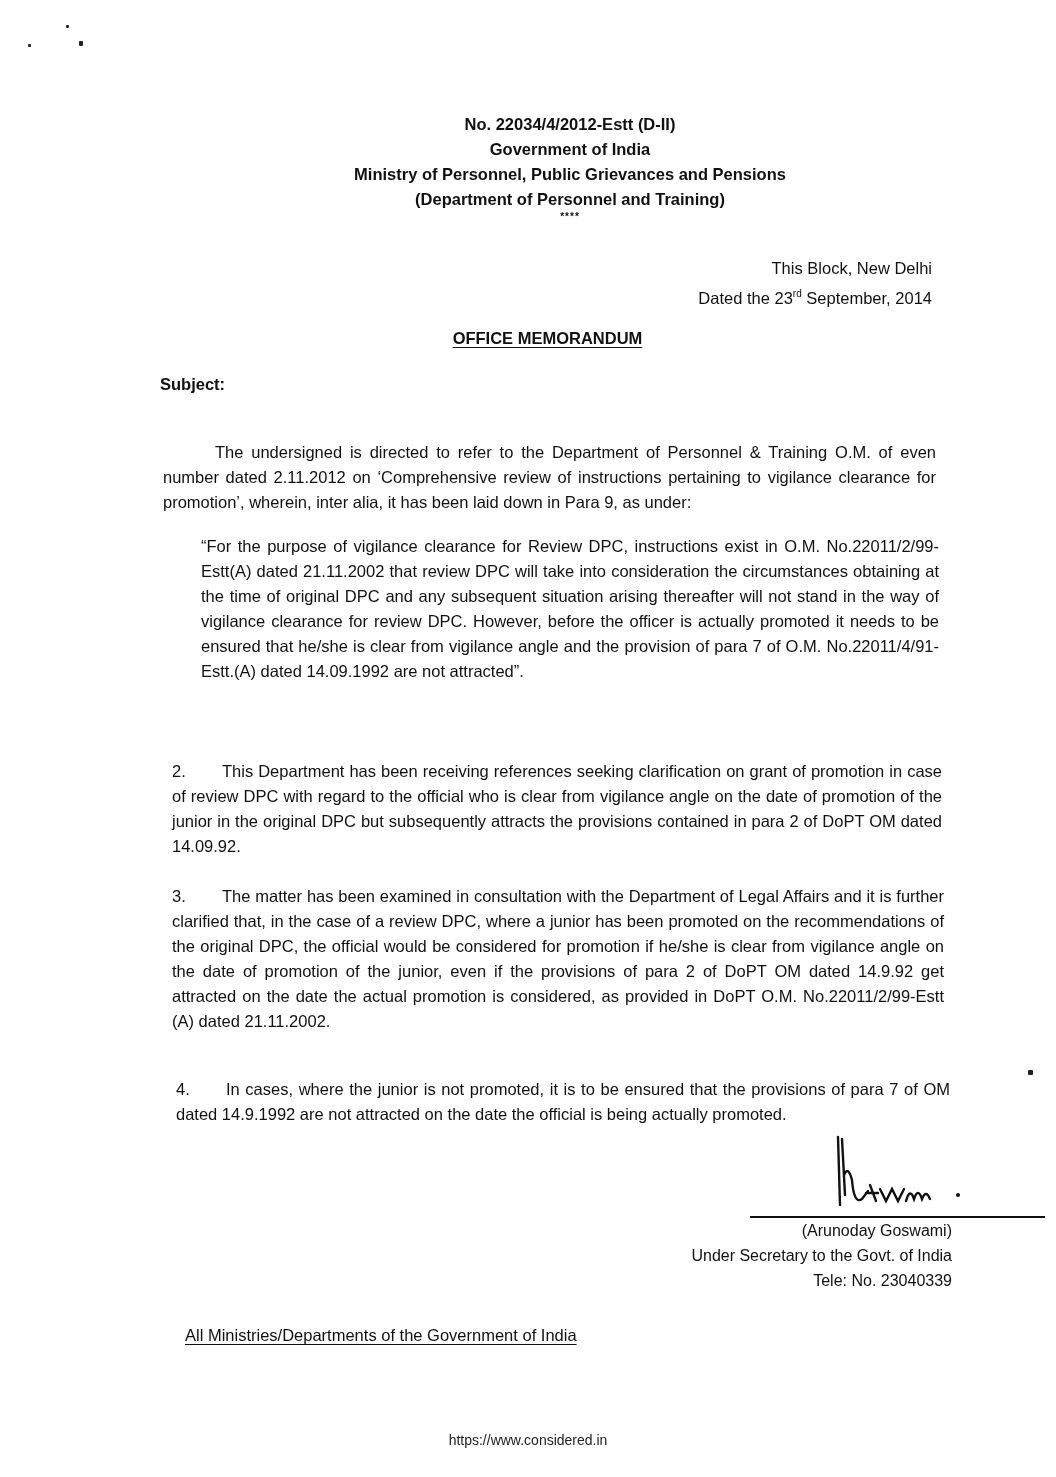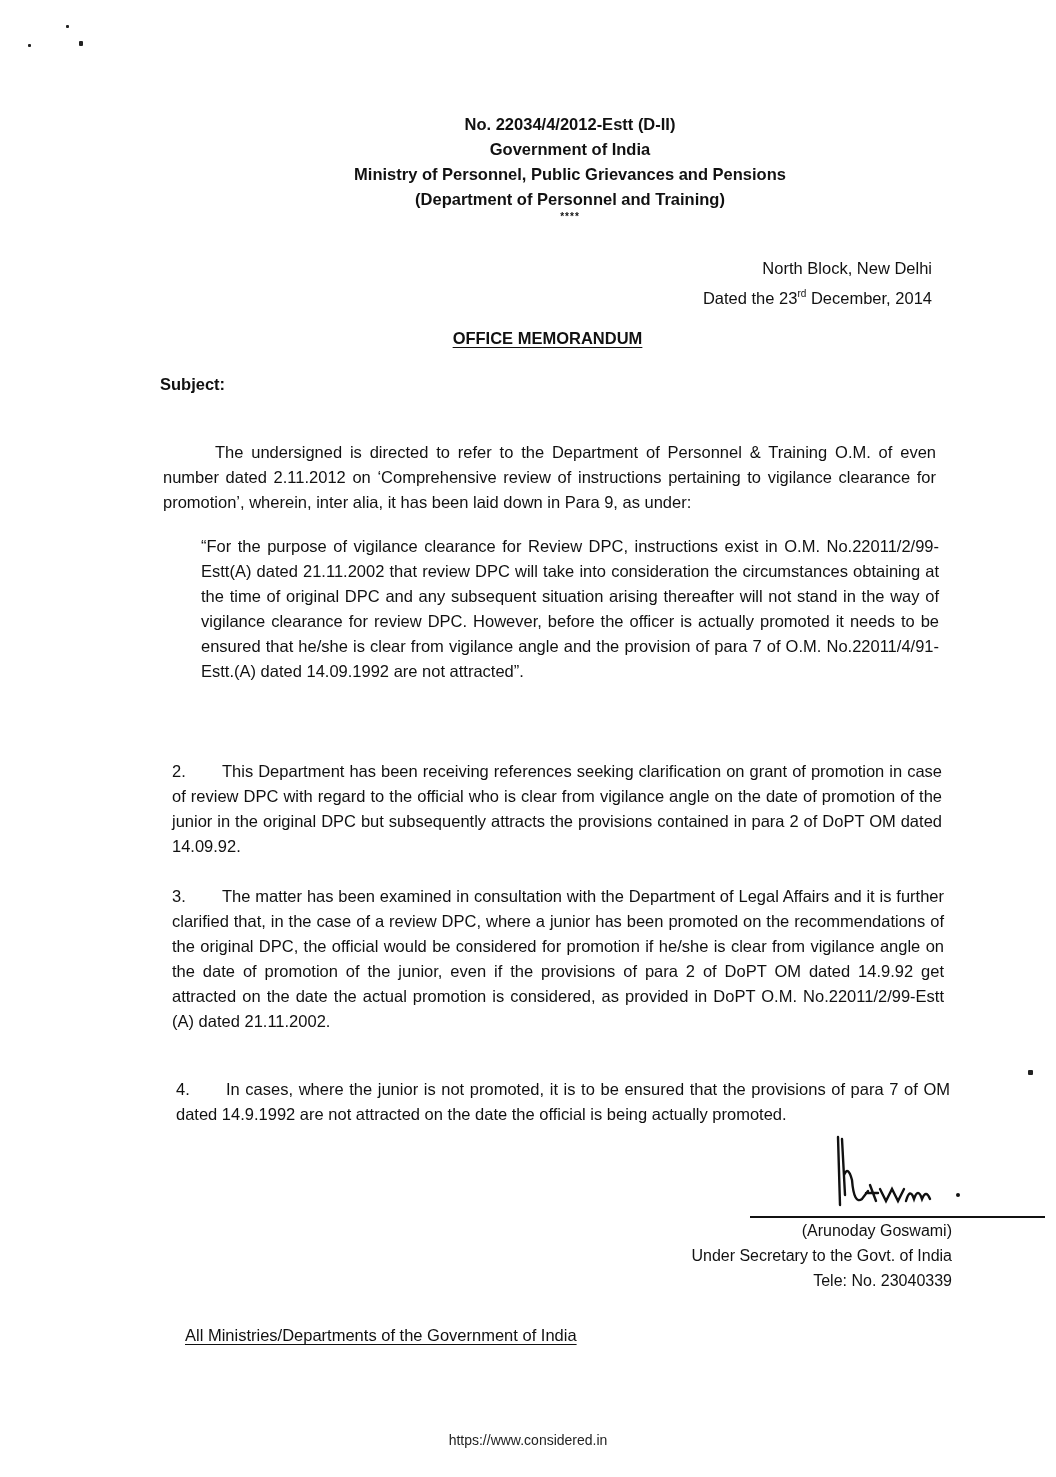--- a/index.html
+++ b/index.html
@@ -44,22 +44,22 @@
 
   <div class="abs header-block">
     <div>No. 22034/4/2012-Estt (D-II)</div>
     <div>Government of India</div>
     <div>Ministry of Personnel, Public Grievances and Pensions</div>
     <div>(Department of Personnel and Training)</div>
     <div class="stars">****</div>
   </div>
 
   <div class="abs place-block">
-    <div>North Block, New Delhi</div>
-    <div><span>Dated the 23</span><sup>rd</sup><span> December, 2014</span></div>
+    <div>This Block, New Delhi</div>
+    <div><span>Dated the 23</span><sup>rd</sup><span> September, 2014</span></div>
   </div>
 
   <div class="abs memo-title">OFFICE MEMORANDUM</div>
 
   <div class="abs subject">
     <span class="label">Subject:</span>
   </div>
 
   <div class="abs para p-intro">The undersigned is directed to refer to the Department of Personnel &amp; Training O.M. of even number dated 2.11.2012 on ‘Comprehensive review of instructions pertaining to vigilance clearance for promotion’, wherein, inter alia, it has been laid down in Para 9, as under:</div>
 

